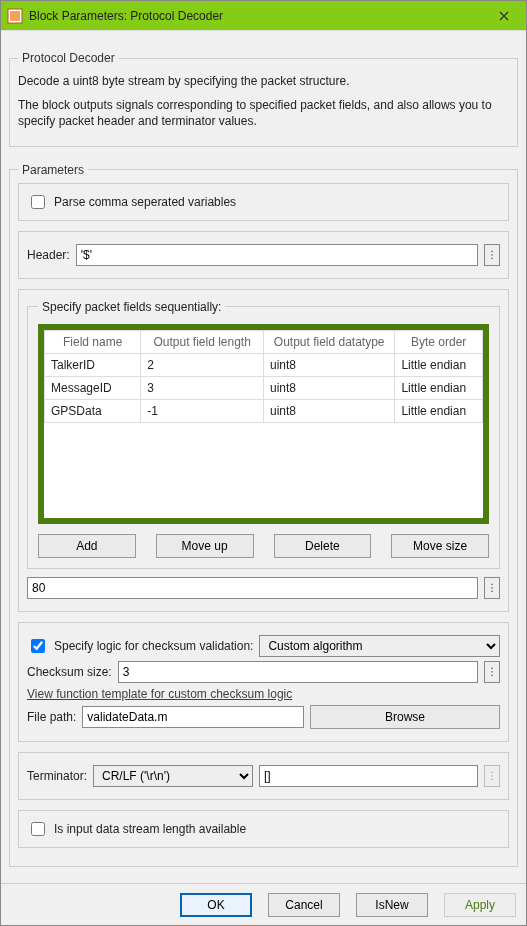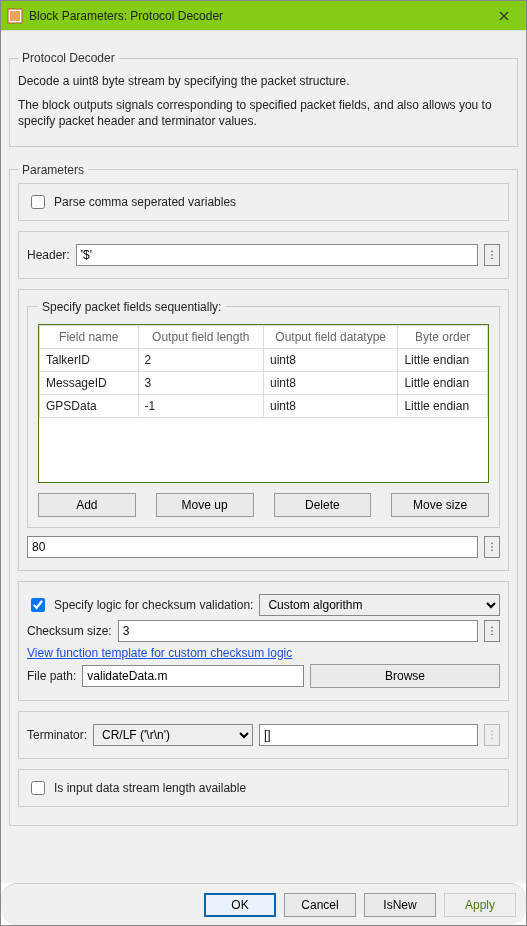--- a/index.html
+++ b/index.html
@@ -128,23 +128,23 @@
     overflow: hidden;
     white-space: nowrap;
   }
   table.fields th {
     background: #fff;
     font-weight: normal;
     color: #666;
     text-align: center;
   }
   .table-wrap {
-    height: 159px;
-    background: #fff;
-    border: 1px solid #4d7c0f;
+    height: 200px;
+    background: #fff;
+    border: 6px solid #4d7c0f;
     overflow: auto;
   }
 
   .btnrow {
     display: flex;
     gap: 20px;
     margin-top: 10px;
   }
   button.std, .button {
     flex: 1;
@@ -153,32 +153,31 @@
     background: #eaeaea;
     font: inherit;
     cursor: pointer;
   }
 
   select.combo {
     background: #eee;
     height: 22px;
   }
 
-  a.link { color: #1d4ed8; text-decoration: underline; font-size: 12px;}
+  a.link { color: #404040; text-decoration: underline; font-size: 12px;}
 
   .footer {
     height: 42px;
     border-top: 1px solid #ccc;
     background: #f0f0f0;
     display:flex;
     justify-content:flex-end;
     align-items:center;
     padding: 0 10px;
-    gap: 8px;
-    border-radius: 16px;
+    gap: 16px;
   }
   .footer button {
     width: 72px;
     height: 24px;
     border: 1px solid #999;
     background: #eaeaea;
     font: inherit;
   }
   .footer button.primary {
     border: 2px solid #0a63b0;

